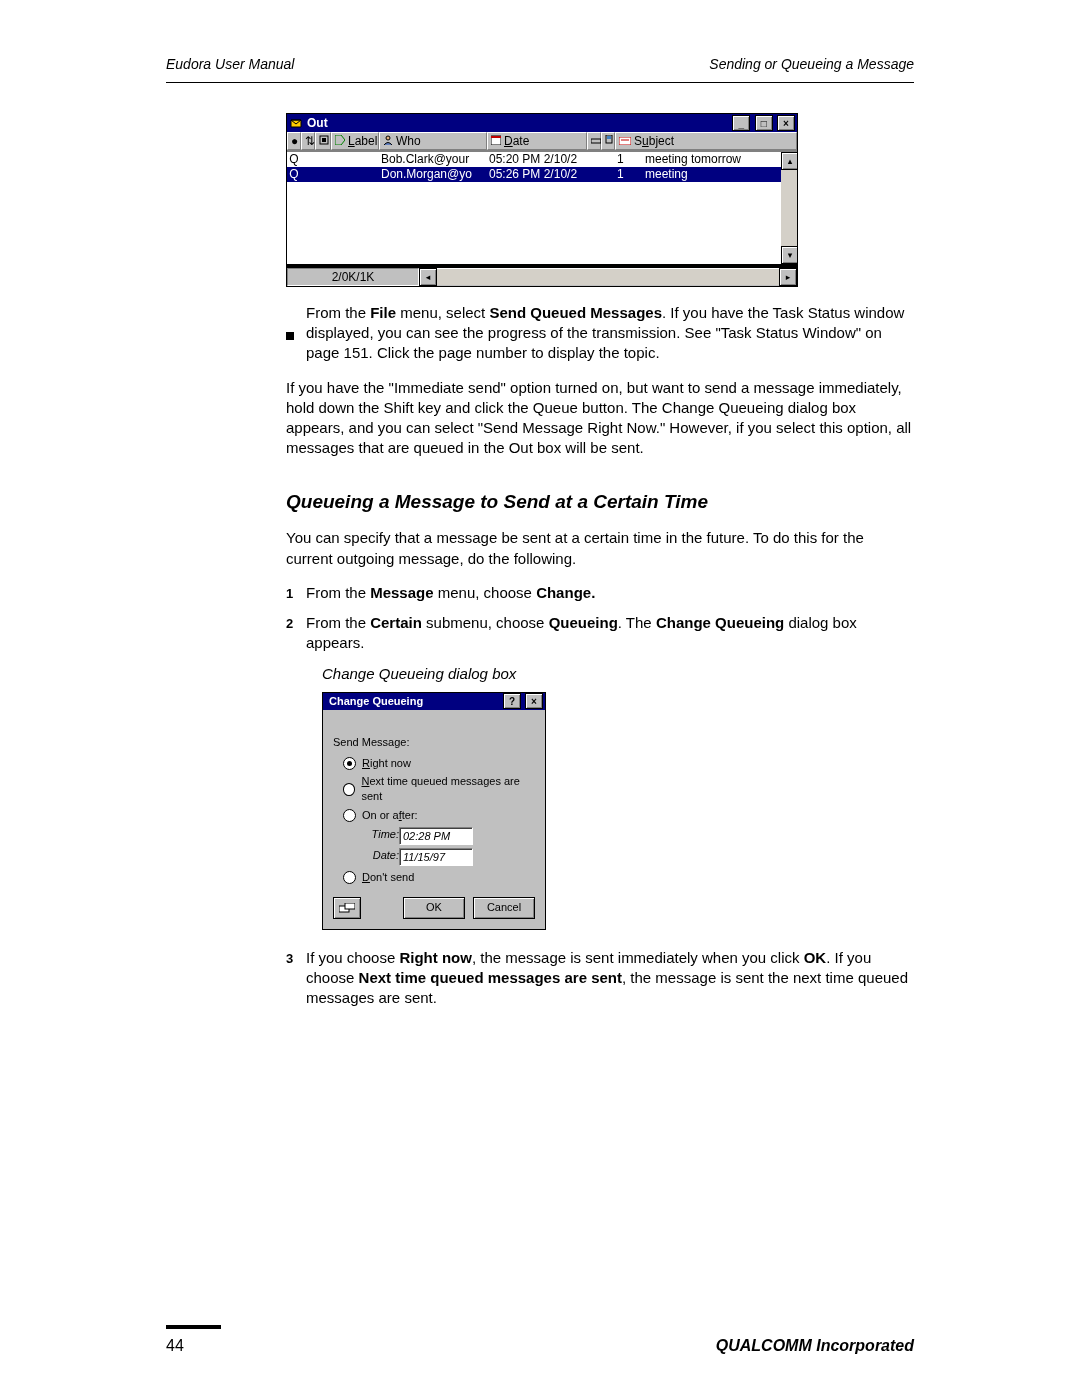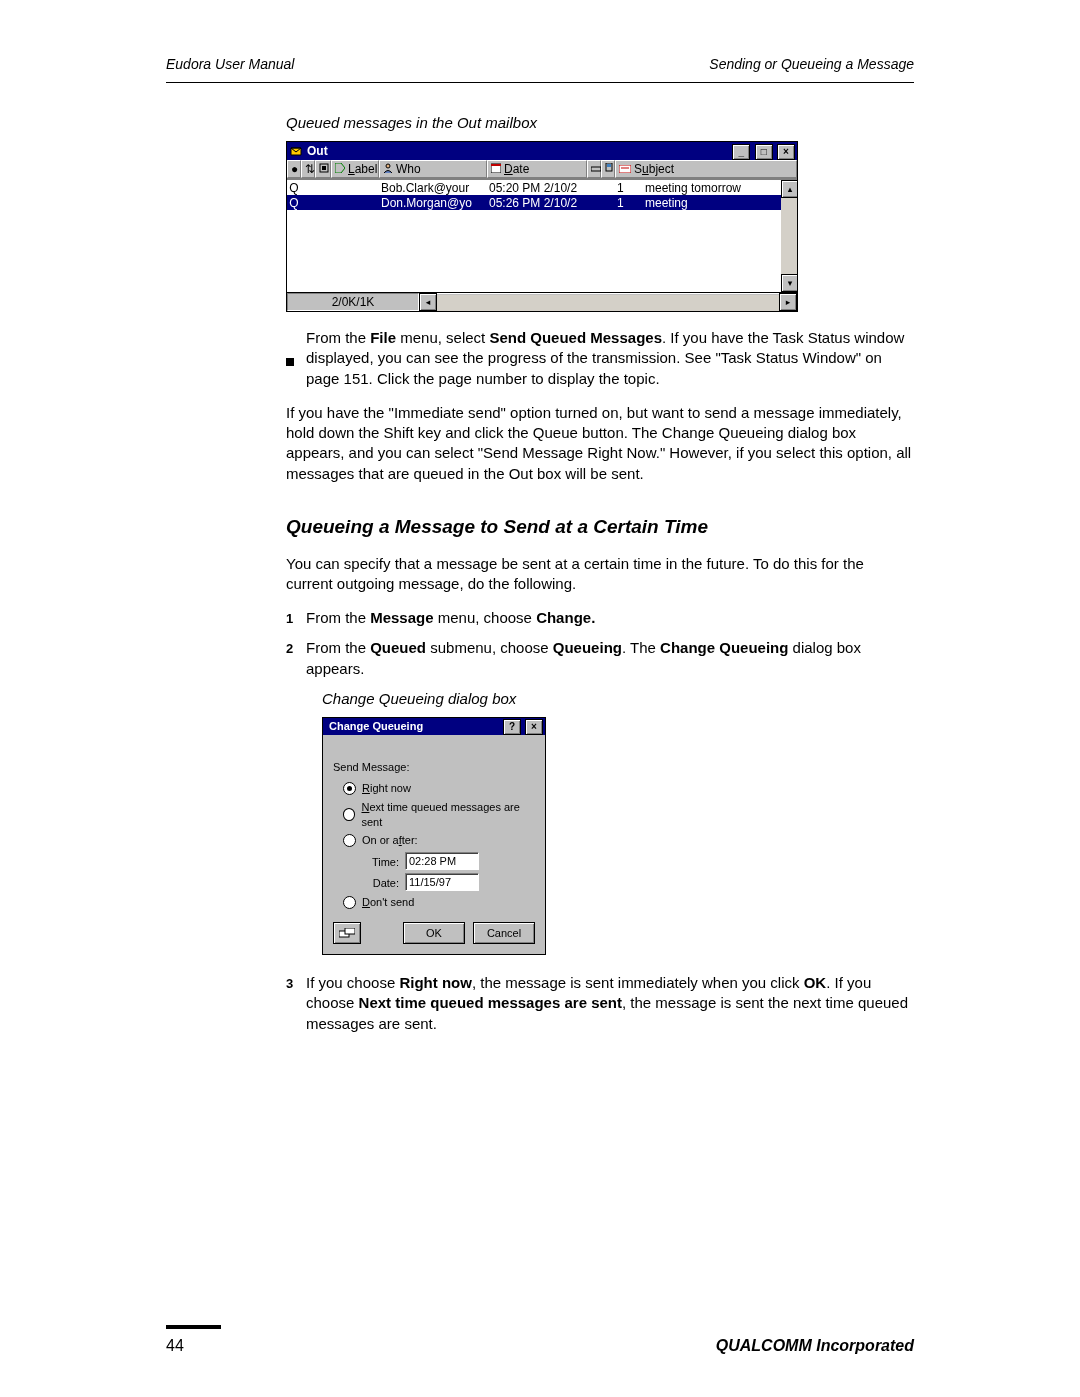--- a/index.html
+++ b/index.html
@@ -149,21 +149,21 @@
     width:16px; height:16px; background:#c0c0c0;
     border:1px solid #000;
     box-shadow: inset 1px 1px 0 #fff, inset -1px -1px 0 #808080;
     display:flex; align-items:center; justify-content:center;
     font-size:9px;
   }
   .statusbar {
     display:flex;
     height:18px;
     background:#c0c0c0;
-    border-top:1px solid #000000;
+    border-top:4px solid #000000;
   }
   .statusbar .sseg {
     border:1px solid #808080;
     border-right-color:#fff; border-bottom-color:#fff;
     display:flex; align-items:center; justify-content:center;
     font-size:12px;
   }
   .hscroll {
     flex:1; display:flex; align-items:center;
     border-top:1px solid #fff;
@@ -183,21 +183,21 @@
   .dlg-body { padding:25px 10px 10px 10px; }
   .dlg-label { margin-bottom:6px; }
   .opt { display:flex; align-items:center; gap:6px; margin:4px 0 4px 10px; }
   .radio {
     width:11px; height:11px; border-radius:50%;
     background:#fff; border:1px solid #000;
     display:inline-flex; align-items:center; justify-content:center;
   }
   .radio.sel::after { content:""; width:5px; height:5px; border-radius:50%; background:#000; }
   .opt .und { text-decoration: underline; }
-  .fieldrow { display:flex; align-items:flex-end; gap:6px; margin:3px 0 3px 32px; }
+  .fieldrow { display:flex; align-items:flex-start; gap:0; margin:3px 0 3px 32px;font-style:italic; }
   .fieldrow .lab { width:34px; text-align:right; }
   .txt {
     background:#fff; border:1px solid #808080;
     border-right-color:#fff; border-bottom-color:#fff;
     box-shadow: inset 1px 1px 0 #404040;
     height:16px; width:66px;
     padding:0 3px; font-size:11px;
     display:flex; align-items:center;
   }
   .dlg-buttons {
@@ -235,21 +235,20 @@
 <div class="page">
 
   <div class="running-header">
     <span>Eudora User Manual</span>
     <span>Sending or Queueing a Message</span>
   </div>
   <div class="rule" style="border-bottom:1px solid #000;"></div>
 
   <div class="content">
 
-    <div class="caption">Queued messages in the Out mailbox</div>
 
     <div class="win-out">
       <div class="titlebar">
         <span class="tleft">
           <span class="tbicon">
             <svg width="14" height="12" viewBox="0 0 14 12">
                 <polygon points="2,3 12,3 12,10 2,10" fill="#ffcc00" stroke="#000"></polygon>
                 <polygon points="2,3 7,7 12,3" fill="none" stroke="#000"></polygon>
               </svg>
           </span>
@@ -385,21 +384,21 @@
     <div class="num-row">
       <div class="num">1</div>
       <div>
         <span>From the </span><b>Message</b><span> menu, choose </span><b>Change.</b>
       </div>
     </div>
 
     <div class="num-row">
       <div class="num">2</div>
       <div>
-        <span>From the </span><b>Queued</b><span> submenu, choose </span><b>Queueing</b><span>. The </span><b>Change Queueing</b><span> dialog box appears.</span>
+        <span>From the </span><b>Certain</b><span> submenu, choose </span><b>Queueing</b><span>. The </span><b>Change Queueing</b><span> dialog box appears.</span>
       </div>
     </div>
 
     <div style="margin-left:36px;">
       <div class="caption">Change Queueing dialog box</div>
 
       <div class="dlg">
         <div class="titlebar">
           <span class="tleft" style="padding-left:4px;">Change Queueing</span>
           <span>

